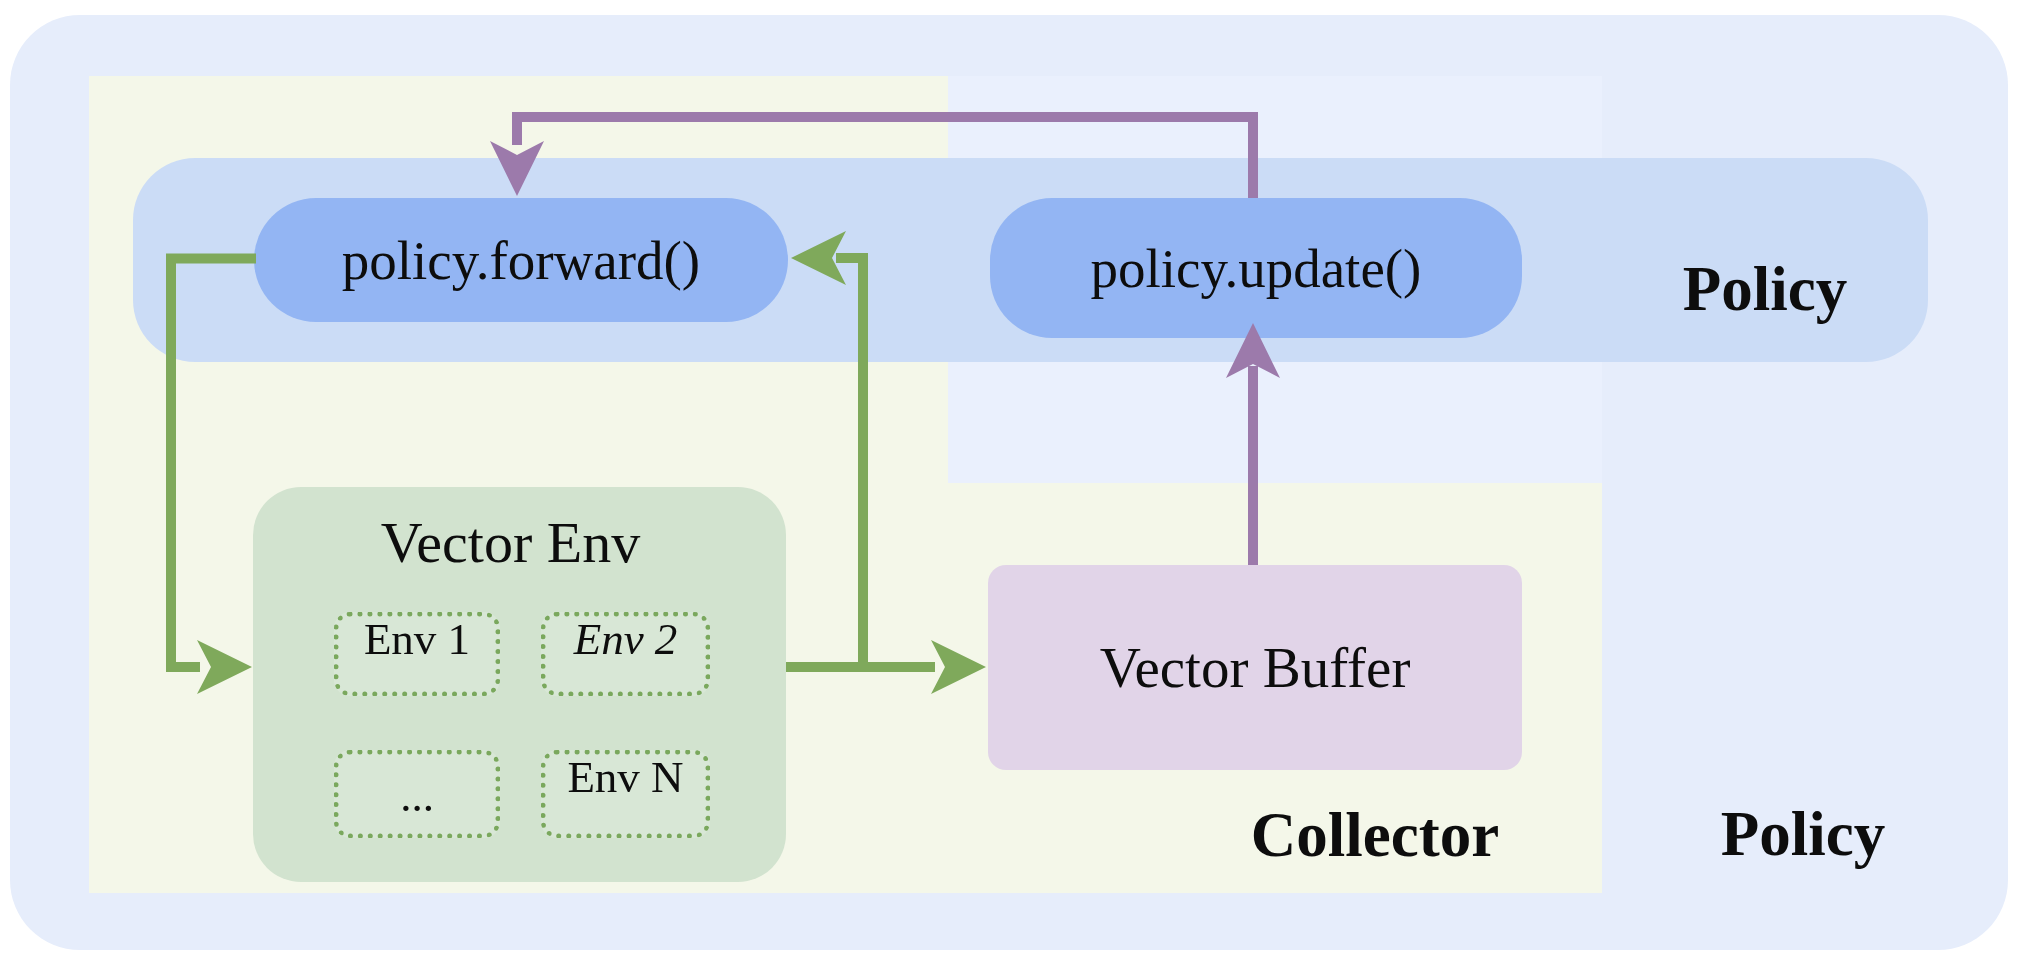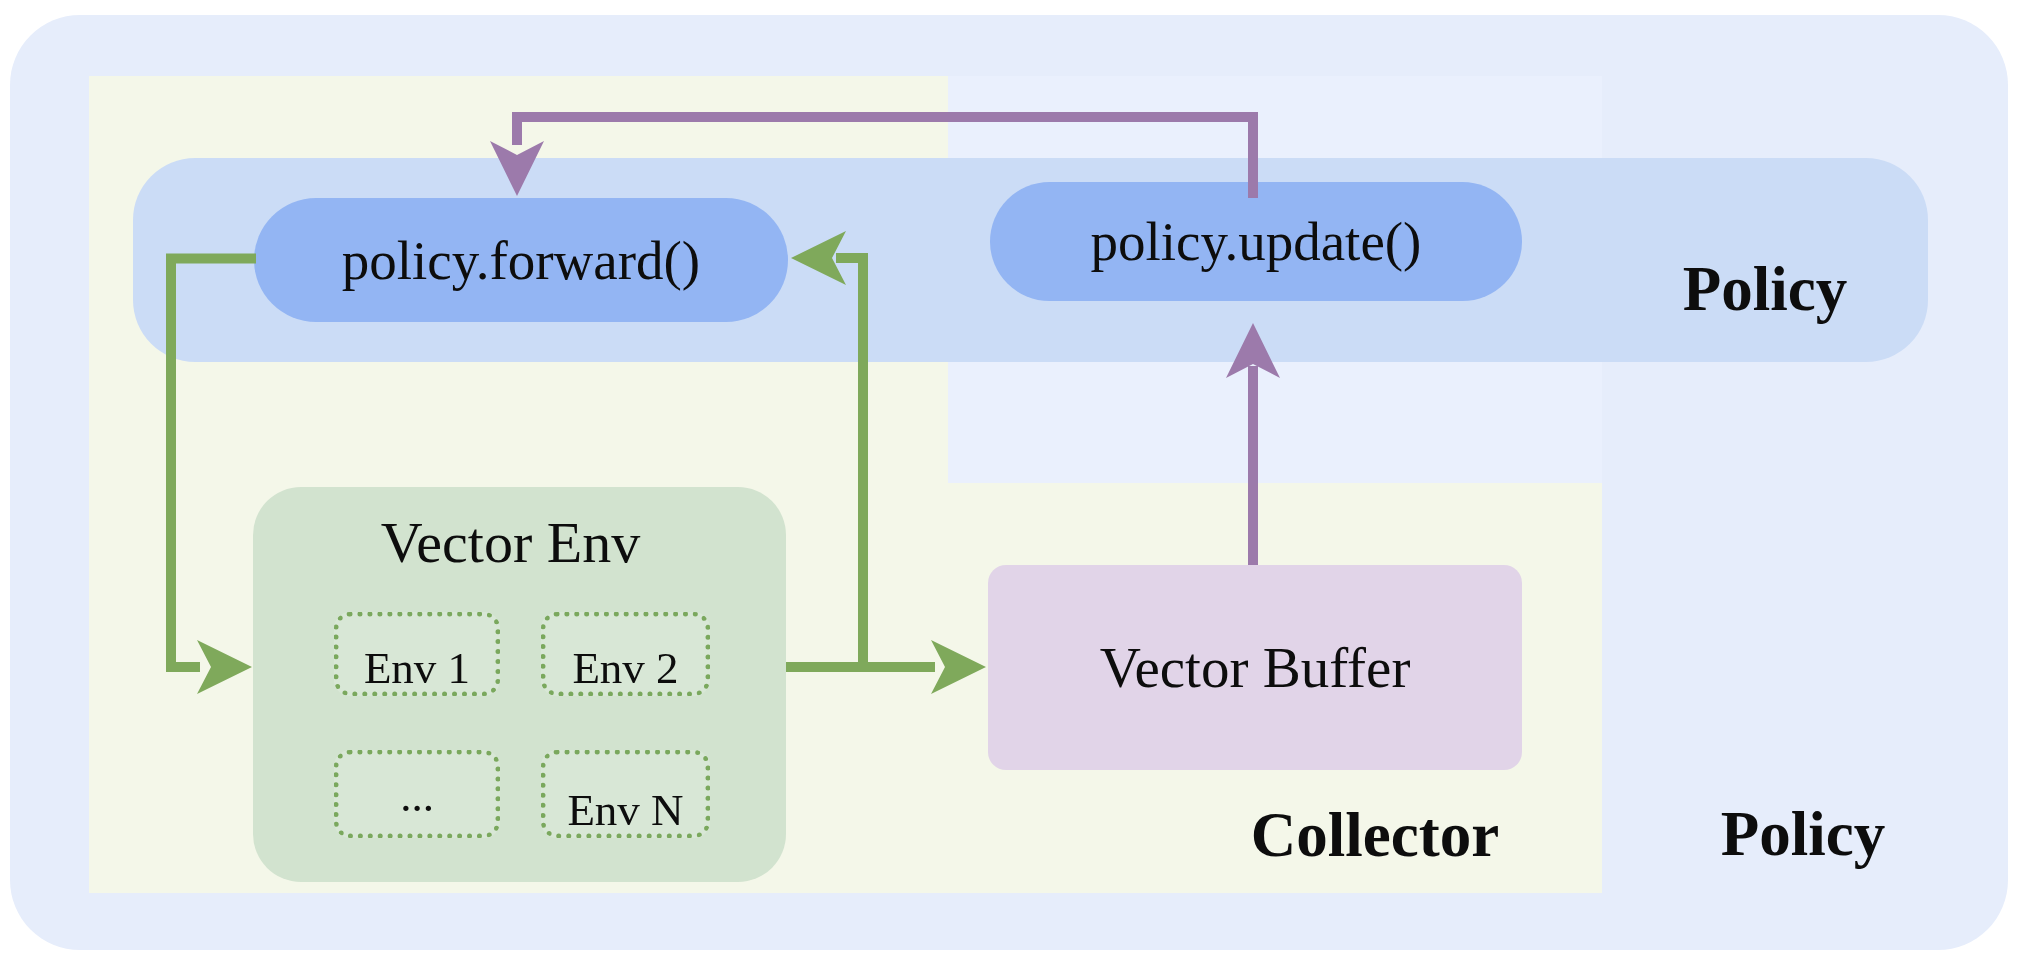--- a/index.html
+++ b/index.html
@@ -22,31 +22,31 @@
     overflow:hidden;
   }
   .abs{position:absolute;}
   .trainer-bg{left:10px;top:15px;width:1998px;height:935px;border-radius:70px;background:var(--c-outer);}
   .collector-bg{left:89px;top:76px;width:1513px;height:817px;background:var(--c-cream);}
   .policy-column{left:948px;top:76px;width:654px;height:407px;background:var(--c-notch);}
   .policy-band{left:133px;top:158px;width:1795px;height:204px;border-radius:62px;background:var(--c-band);}
   .pill{background:var(--c-pill);border-radius:62px;display:flex;align-items:center;justify-content:center;
         font-size:55px;line-height:1;}
   .pill-forward{left:254px;top:198px;width:534px;height:124px;}
-  .pill-update{left:990px;top:182px;width:532px;height:119px;align-items:center;}
+  .pill-update{left:990px;top:198px;width:532px;height:140px;align-items:center;}
   .region-label{font-weight:bold;font-size:63px;line-height:1;text-align:center;width:260px;}
   .policy-label{left:1635px;top:258px;}
   .collector-label{left:1245px;top:804px;}
   .trainer-label{left:1673px;top:803px;}
   .vecenv{left:253px;top:487px;width:533px;height:395px;border-radius:48px;background:var(--c-venv);}
   .vecenv-title{left:244px;top:508px;width:533px;text-align:center;font-size:58px;line-height:1.2;}
   .envbox{border:5px dotted var(--c-envborder);border-radius:16px;background:rgba(255,255,255,0.15);
-          display:flex;align-items:flex-end;justify-content:center;font-size:45px;line-height:1;box-sizing:border-box;}
+          display:flex;align-items:flex-start;justify-content:center;font-size:45px;line-height:1;box-sizing:border-box;}
   .env1{left:334px;top:612px;width:166px;height:84px;}
-  .env2{left:541px;top:612px;width:169px;height:84px;}
+  .env2{left:541px;top:612px;width:169px;height:84px;font-style:italic;}
   .envdots{left:334px;top:750px;width:166px;height:88px;align-items:flex-end;padding-bottom:14px;}
   .envN{left:541px;top:750px;width:169px;height:88px;}
   .vecbuffer{left:988px;top:565px;width:534px;height:205px;border-radius:18px;background:var(--c-buffer);
              display:flex;align-items:center;justify-content:center;font-size:57px;line-height:1;}
   svg.arrows{left:0;top:0;width:2020px;height:965px;pointer-events:none;}
   svg.arrows polyline{fill:none;stroke-width:10px;stroke-linejoin:miter;}
   .stroke-green{stroke:var(--c-green);}
   .stroke-purple{stroke:var(--c-purple);}
   .fill-green{fill:var(--c-green);}
   .fill-purple{fill:var(--c-purple);}

